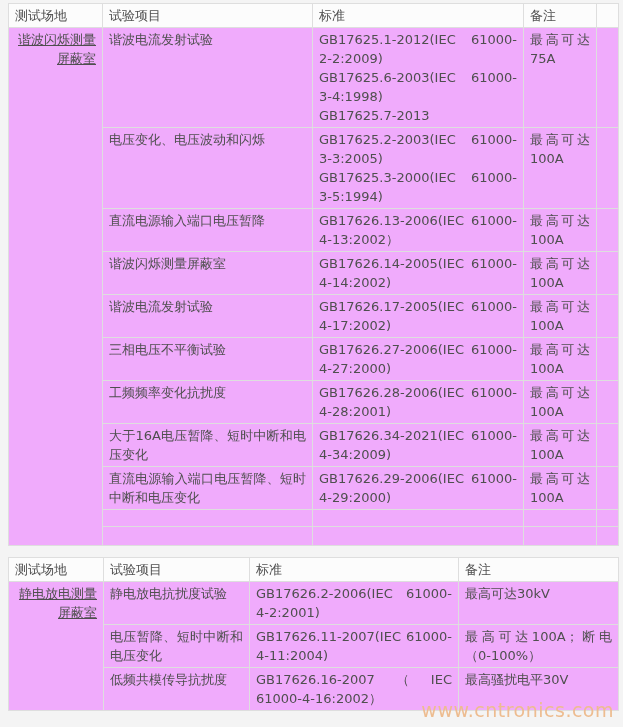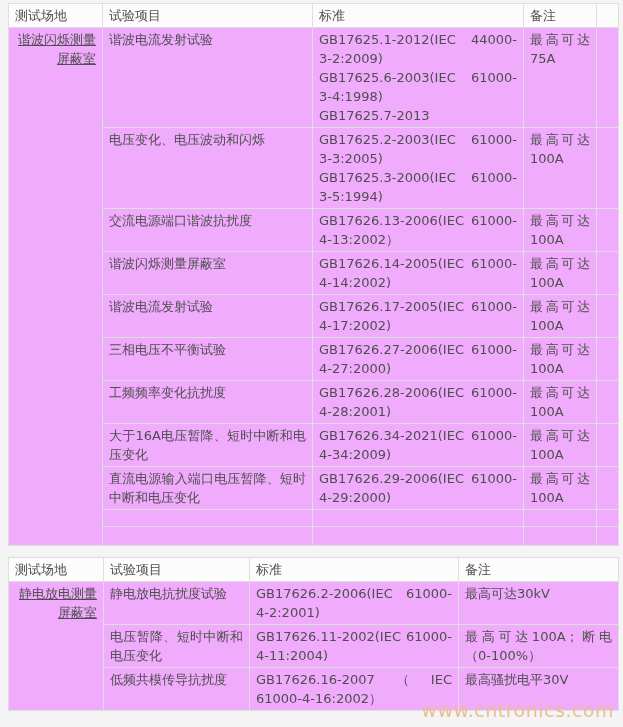--- a/index.html
+++ b/index.html
@@ -67,38 +67,38 @@
           <th>标准</th>
           <th>备注</th>
           <th></th>
         </tr>
       </thead>
       <tbody>
         <tr>
           <td class="loc" rowspan="11">谐波闪烁测量屏蔽室</td>
           <td class="justify">谐波电流发射试验</td>
           <td>
-            <div class="standard-line">GB17625.1-2012(IEC 44000-3-2:2009)</div>
+            <div class="standard-line">GB17625.1-2012(IEC 61000-2-2:2009)</div>
             <div class="standard-line">GB17625.6-2003(IEC 61000-3-4:1998)</div>
             <div class="standard-line">GB17625.7-2013</div>
           </td>
           <td class="justify">最高可达75A</td>
           <td></td>
         </tr>
         <tr>
           <td class="justify">电压变化、电压波动和闪烁</td>
           <td>
             <div class="standard-line">GB17625.2-2003(IEC 61000-3-3:2005)</div>
             <div class="standard-line">GB17625.3-2000(IEC 61000-3-5:1994)</div>
           </td>
           <td class="justify">最高可达100A</td>
           <td></td>
         </tr>
         <tr>
-          <td class="justify">交流电源端口谐波抗扰度</td>
+          <td class="justify">直流电源输入端口电压暂降</td>
           <td>
             <div class="standard-line">GB17626.13-2006(IEC 61000-4-13:2002）</div>
           </td>
           <td class="justify">最高可达100A</td>
           <td></td>
         </tr>
         <tr>
           <td class="justify">谐波闪烁测量屏蔽室</td>
           <td>
             <div class="standard-line">GB17626.14-2005(IEC 61000-4-14:2002)</div>
@@ -180,21 +180,21 @@
           <td class="loc" rowspan="3">静电放电测量屏蔽室</td>
           <td class="justify">静电放电抗扰度试验</td>
           <td>
             <div class="standard-line">GB17626.2-2006(IEC 61000-4-2:2001)</div>
           </td>
           <td class="justify">最高可达30kV</td>
         </tr>
         <tr>
           <td class="justify">电压暂降、短时中断和电压变化</td>
           <td>
-            <div class="standard-line">GB17626.11-2002(IEC 61000-4-11:2004)</div>
+            <div class="standard-line">GB17626.11-2007(IEC 61000-4-11:2004)</div>
           </td>
           <td class="justify">最高可达100A；断电（0-100%）</td>
         </tr>
         <tr>
           <td class="justify">低频共模传导抗扰度</td>
           <td>
             <div class="standard-line">GB17626.16-2007（IEC 61000-4-16:2002）</div>
           </td>
           <td class="justify">最高骚扰电平30V</td>
         </tr>

